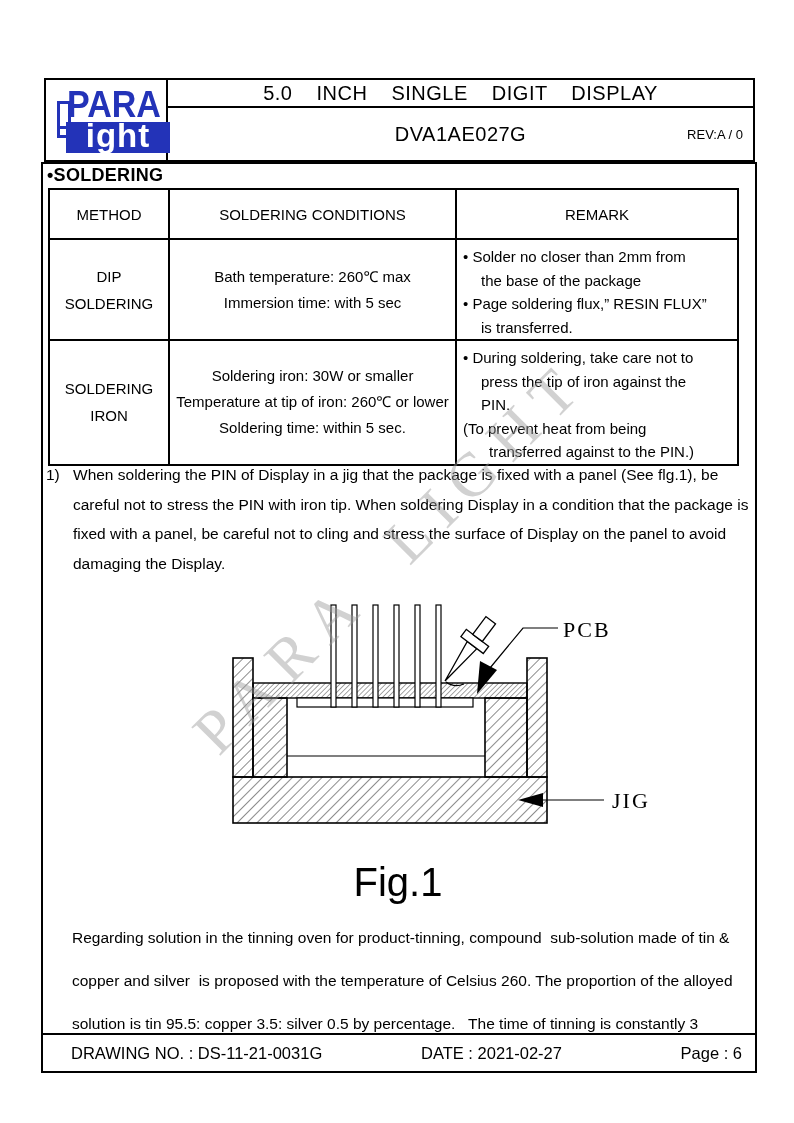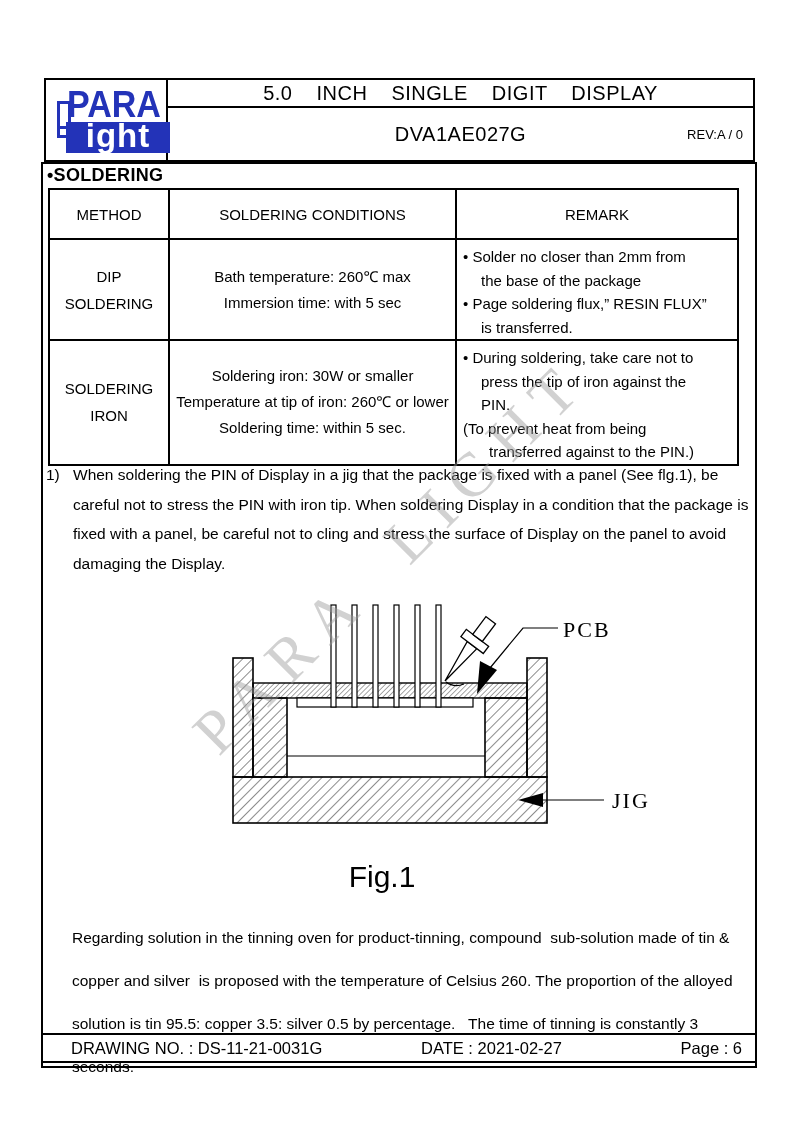--- a/index.html
+++ b/index.html
@@ -53,27 +53,27 @@
   .r-i  { padding-left:18px; }
   .r-i2 { padding-left:26px; }
   
   .note { position:absolute; left:46px; top:460px; width:708px; display:flex;
     font-size:15.5px; line-height:29.5px; }
   .note-marker { flex:none; width:27px; }
   .note-text { flex:1; white-space:pre-wrap; }
   
   svg.figure { position:absolute; left:210px; top:585px; width:460px; height:260px;
     z-index:2; }
-  .fig-caption { position:absolute; left:0; top:860px; width:764px; text-align:center;
-    font-size:30px; }
+  .fig-caption { position:absolute; left:16px; top:860px; width:764px; text-align:center;
+    font-size:40px; }
   
   .paragraph { position:absolute; left:72px; top:916px; width:684px; font-size:15.5px;
     line-height:43px; white-space:pre-wrap; }
   
-  .footer { position:absolute; left:41px; top:1033px; width:716px; height:30px;
+  .footer { position:absolute; left:41px; top:1033px; width:716px; height:40px;
     border:2px solid #000; background:#fff; font-size:16.5px; }
   .f-left  { position:absolute; left:28px;  top:50%; transform:translateY(-50%); }
   .f-center{ position:absolute; left:378px; top:50%; transform:translateY(-50%); }
   .f-right { position:absolute; right:13px; top:50%; transform:translateY(-50%); }
   
   .watermark { position:absolute; left:390px; top:557px;
     transform:translate(-50%,-50%) rotate(-45deg);
     font-family:"Liberation Serif", serif; font-size:62px; letter-spacing:14px;
     word-spacing:28px; color:var(--wm-gray,#9a9a9a); opacity:0.45;
     white-space:nowrap; z-index:6; pointer-events:none; }

